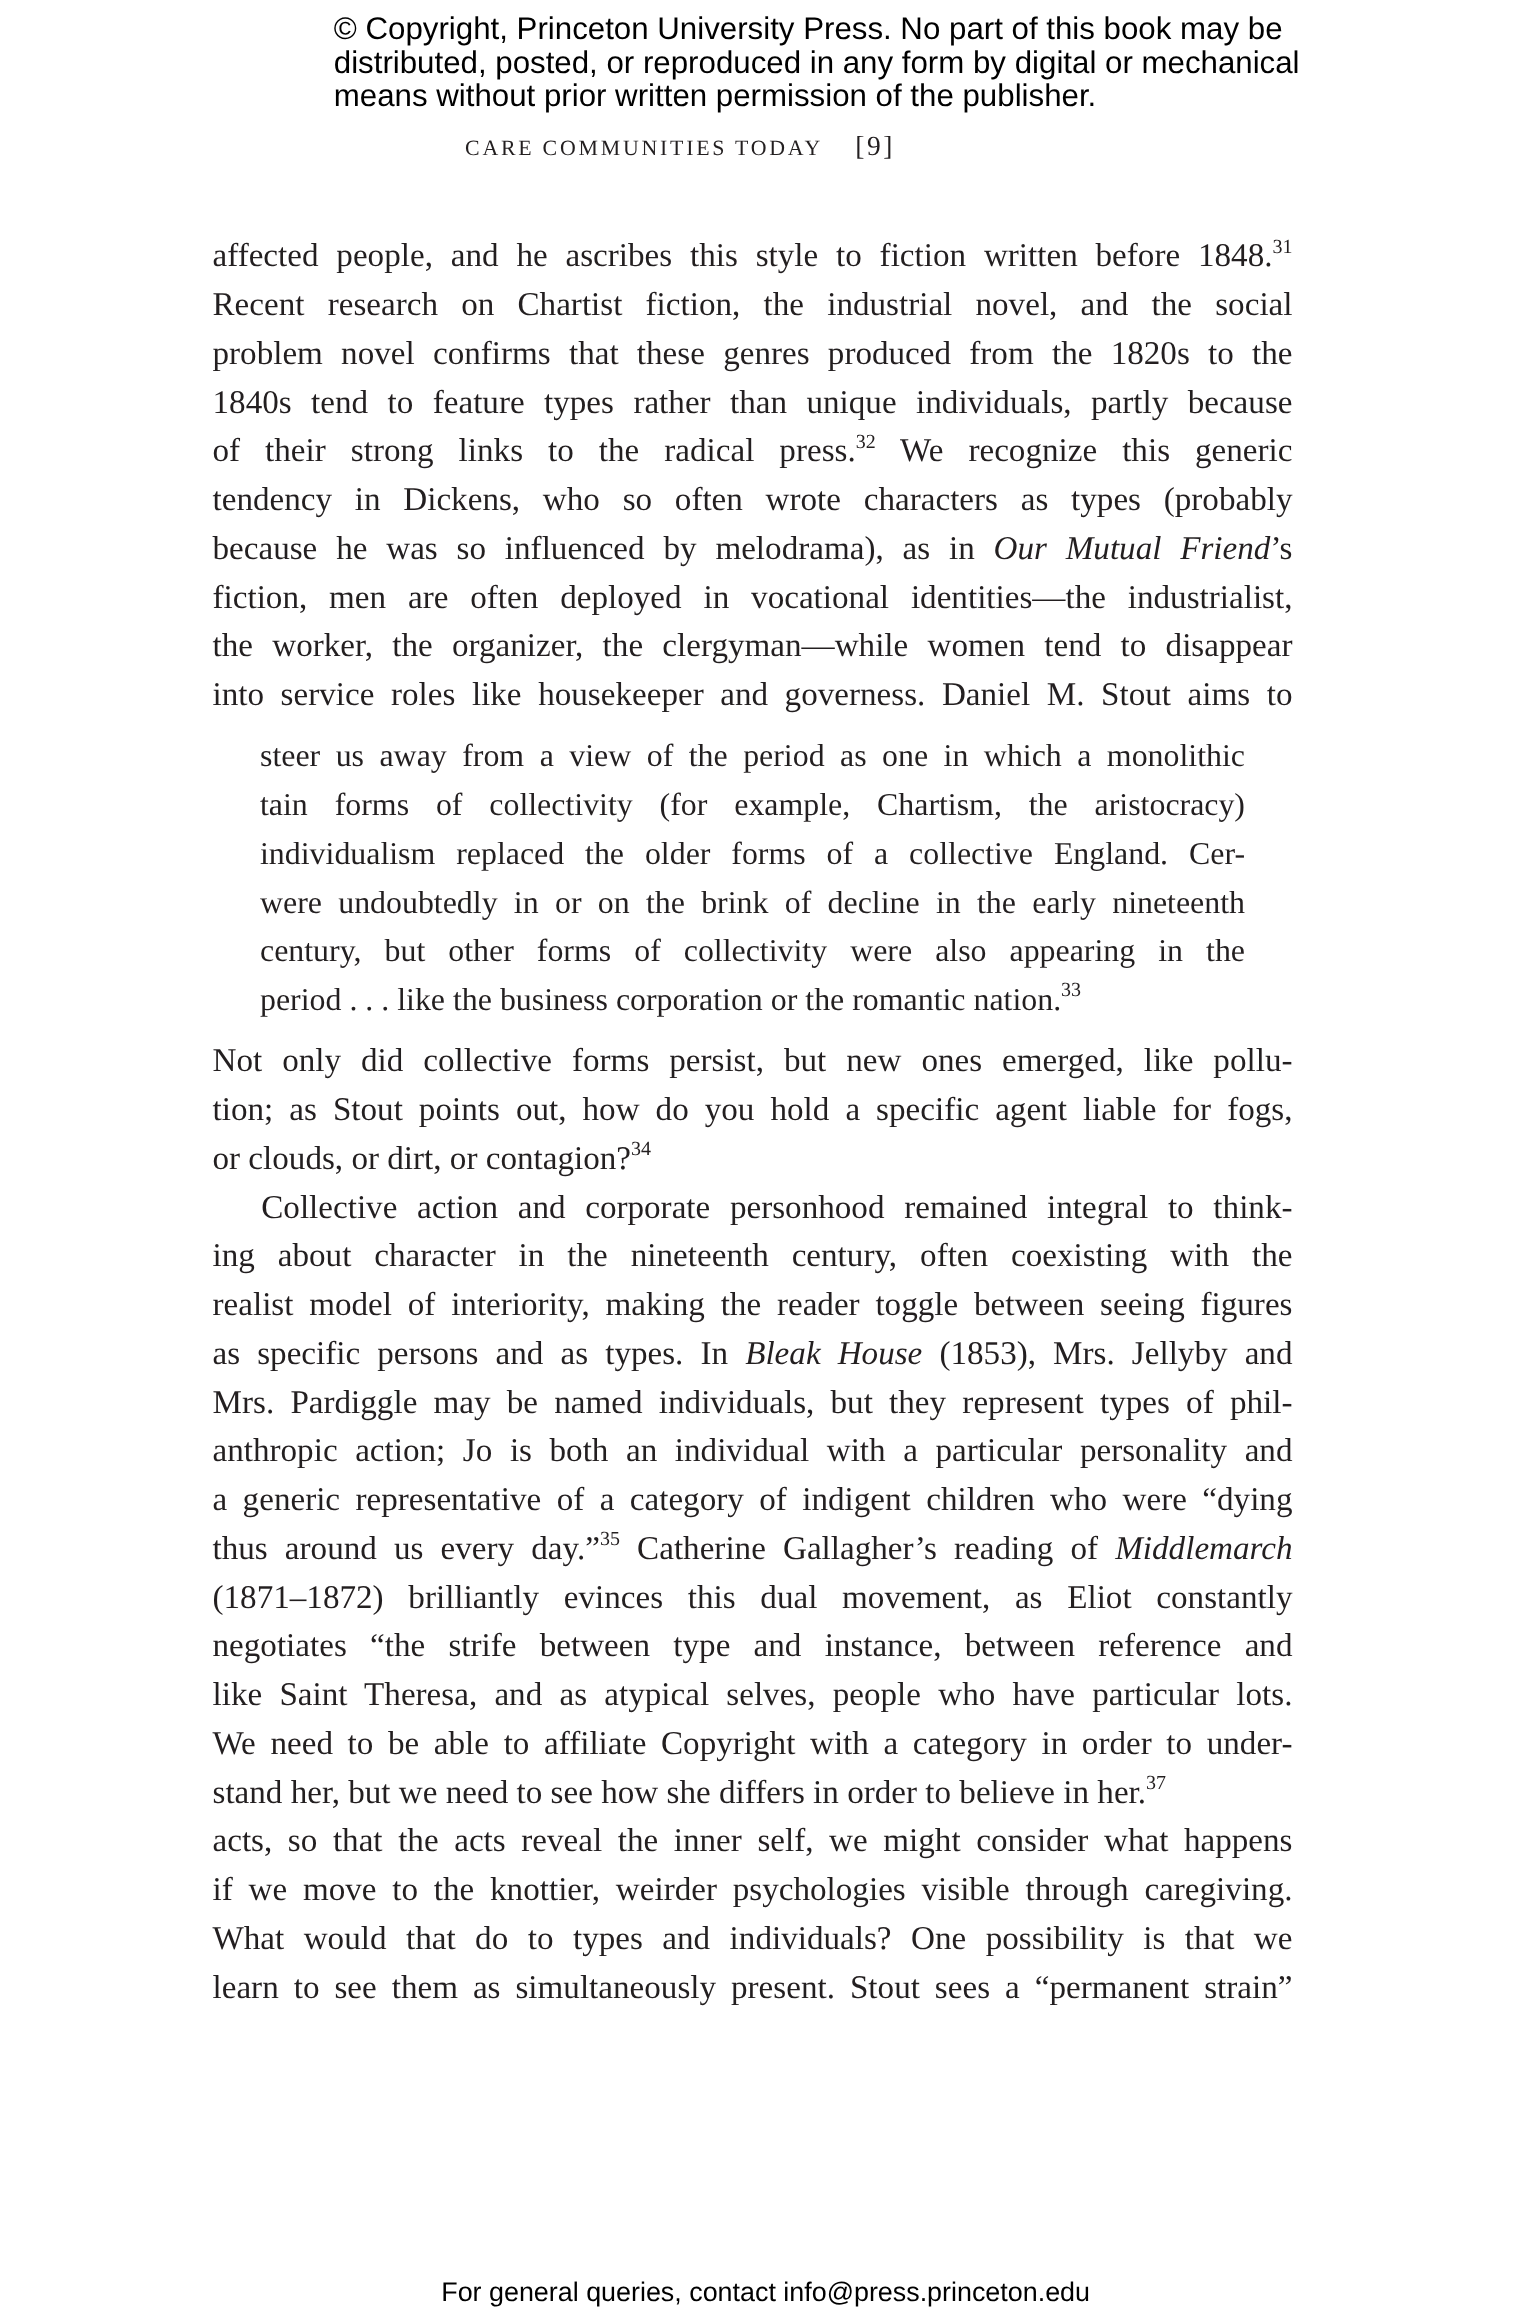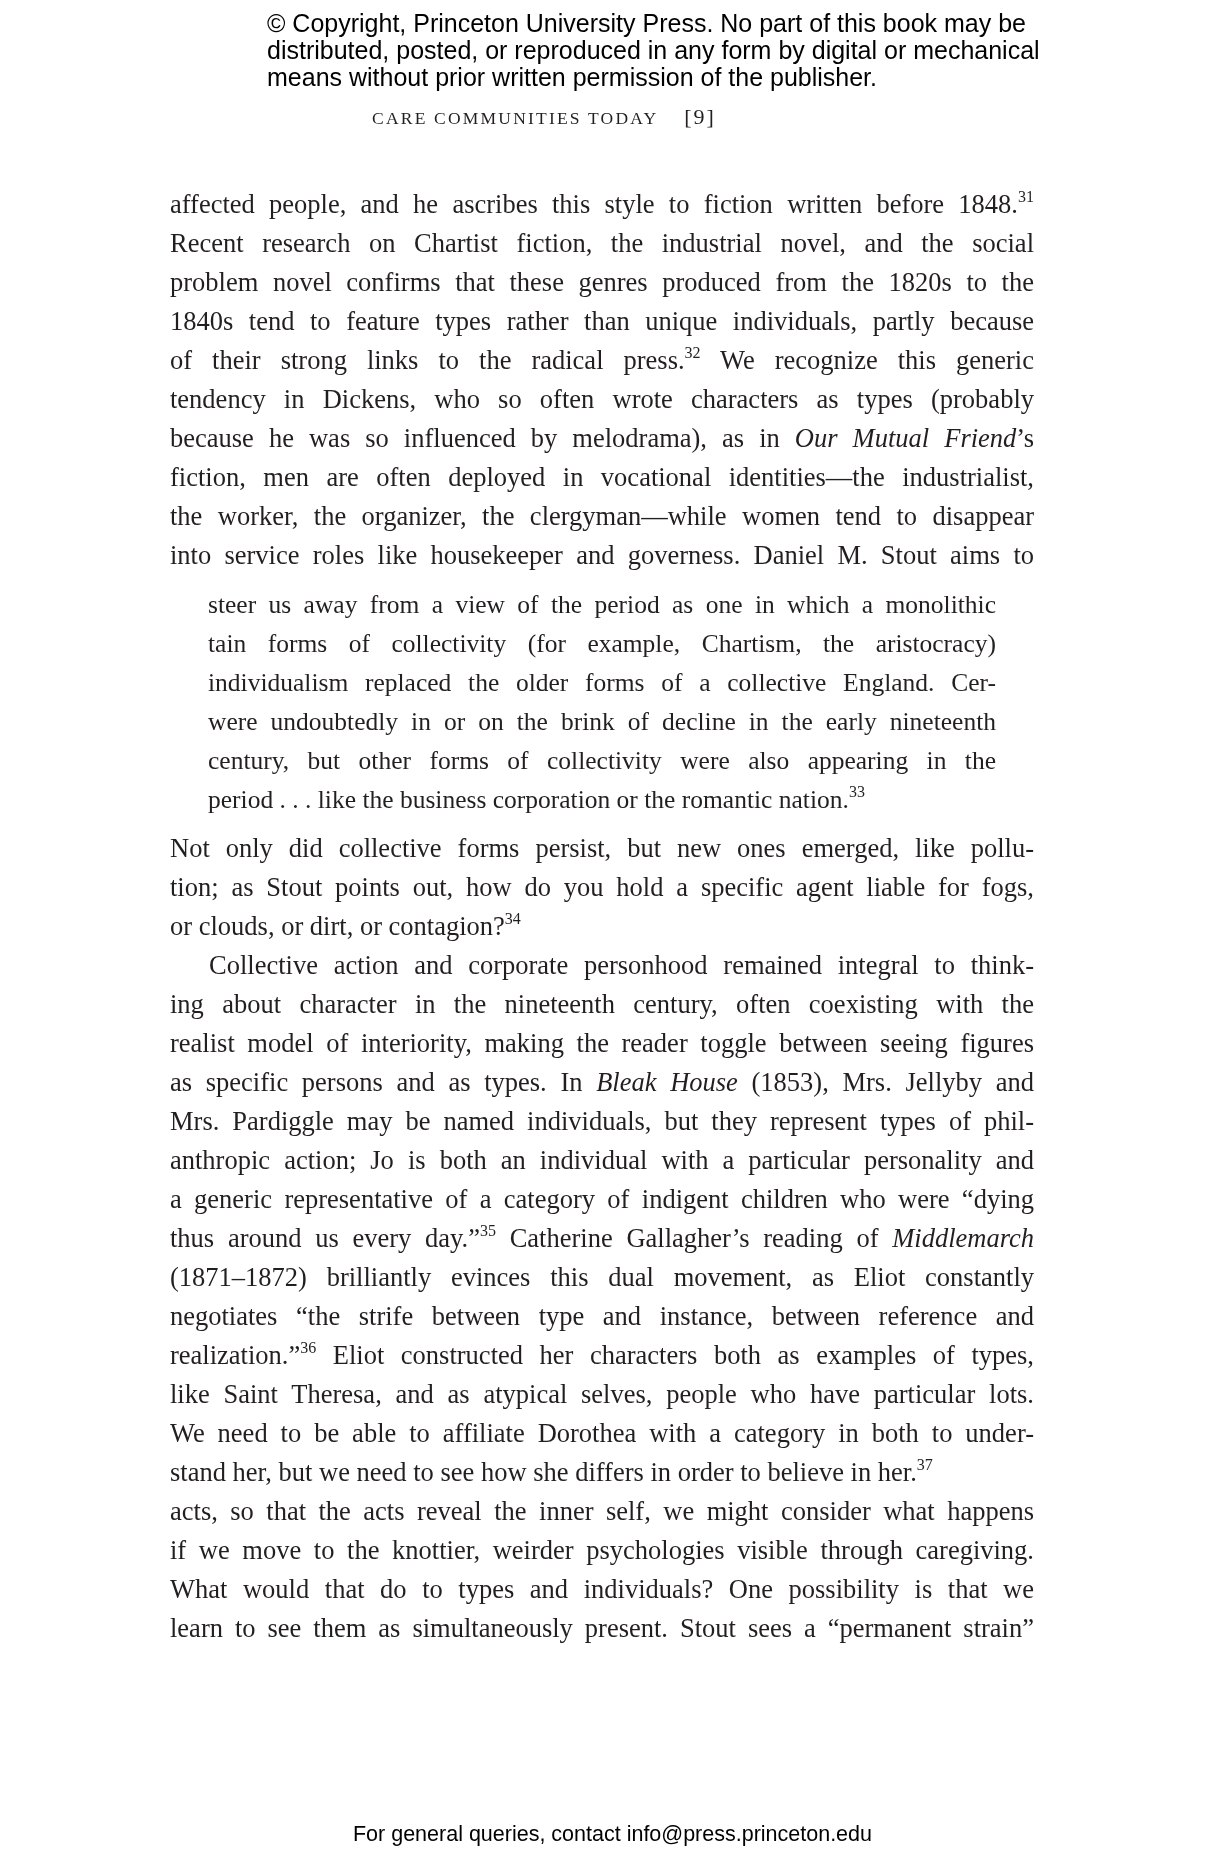--- a/index.html
+++ b/index.html
@@ -75,23 +75,22 @@
       <span class="line indent">Collective action and corporate personhood remained integral to think-</span>
       <span class="line">ing about character in the nineteenth century, often coexisting with the</span>
       <span class="line">realist model of interiority, making the reader toggle between seeing figures</span>
       <span class="line">as specific persons and as types. In <em>Bleak House</em> (1853), Mrs. Jellyby and</span>
       <span class="line">Mrs. Pardiggle may be named individuals, but they represent types of phil-</span>
       <span class="line">anthropic action; Jo is both an individual with a particular personality and</span>
       <span class="line">a generic representative of a category of indigent children who were “dying</span>
       <span class="line">thus around us every day.”<sup>35</sup> Catherine Gallagher’s reading of <em>Middlemarch</em></span>
       <span class="line">(1871–1872) brilliantly evinces this dual movement, as Eliot constantly</span>
       <span class="line">negotiates “the strife between type and instance, between reference and</span>
-      <span class="line">realization.”<sup>36</sup> Eliot constructed her characters both as examples of types,</span>
       <span class="line">like Saint Theresa, and as atypical selves, people who have particular lots.</span>
-      <span class="line">We need to be able to affiliate Dorothea with a category in both to under-</span>
+      <span class="line">We need to be able to affiliate Copyright with a category in order to under-</span>
       <span class="line last">stand her, but we need to see how she differs in order to believe in her.<sup>37</sup></span>
     </div>
   <div id="para4">
       <span class="line">acts, so that the acts reveal the inner self, we might consider what happens</span>
       <span class="line">if we move to the knottier, weirder psychologies visible through caregiving.</span>
       <span class="line">What would that do to types and individuals? One possibility is that we</span>
       <span class="line">learn to see them as simultaneously present. Stout sees a “permanent strain”</span>
     </div>
 </div>
 

